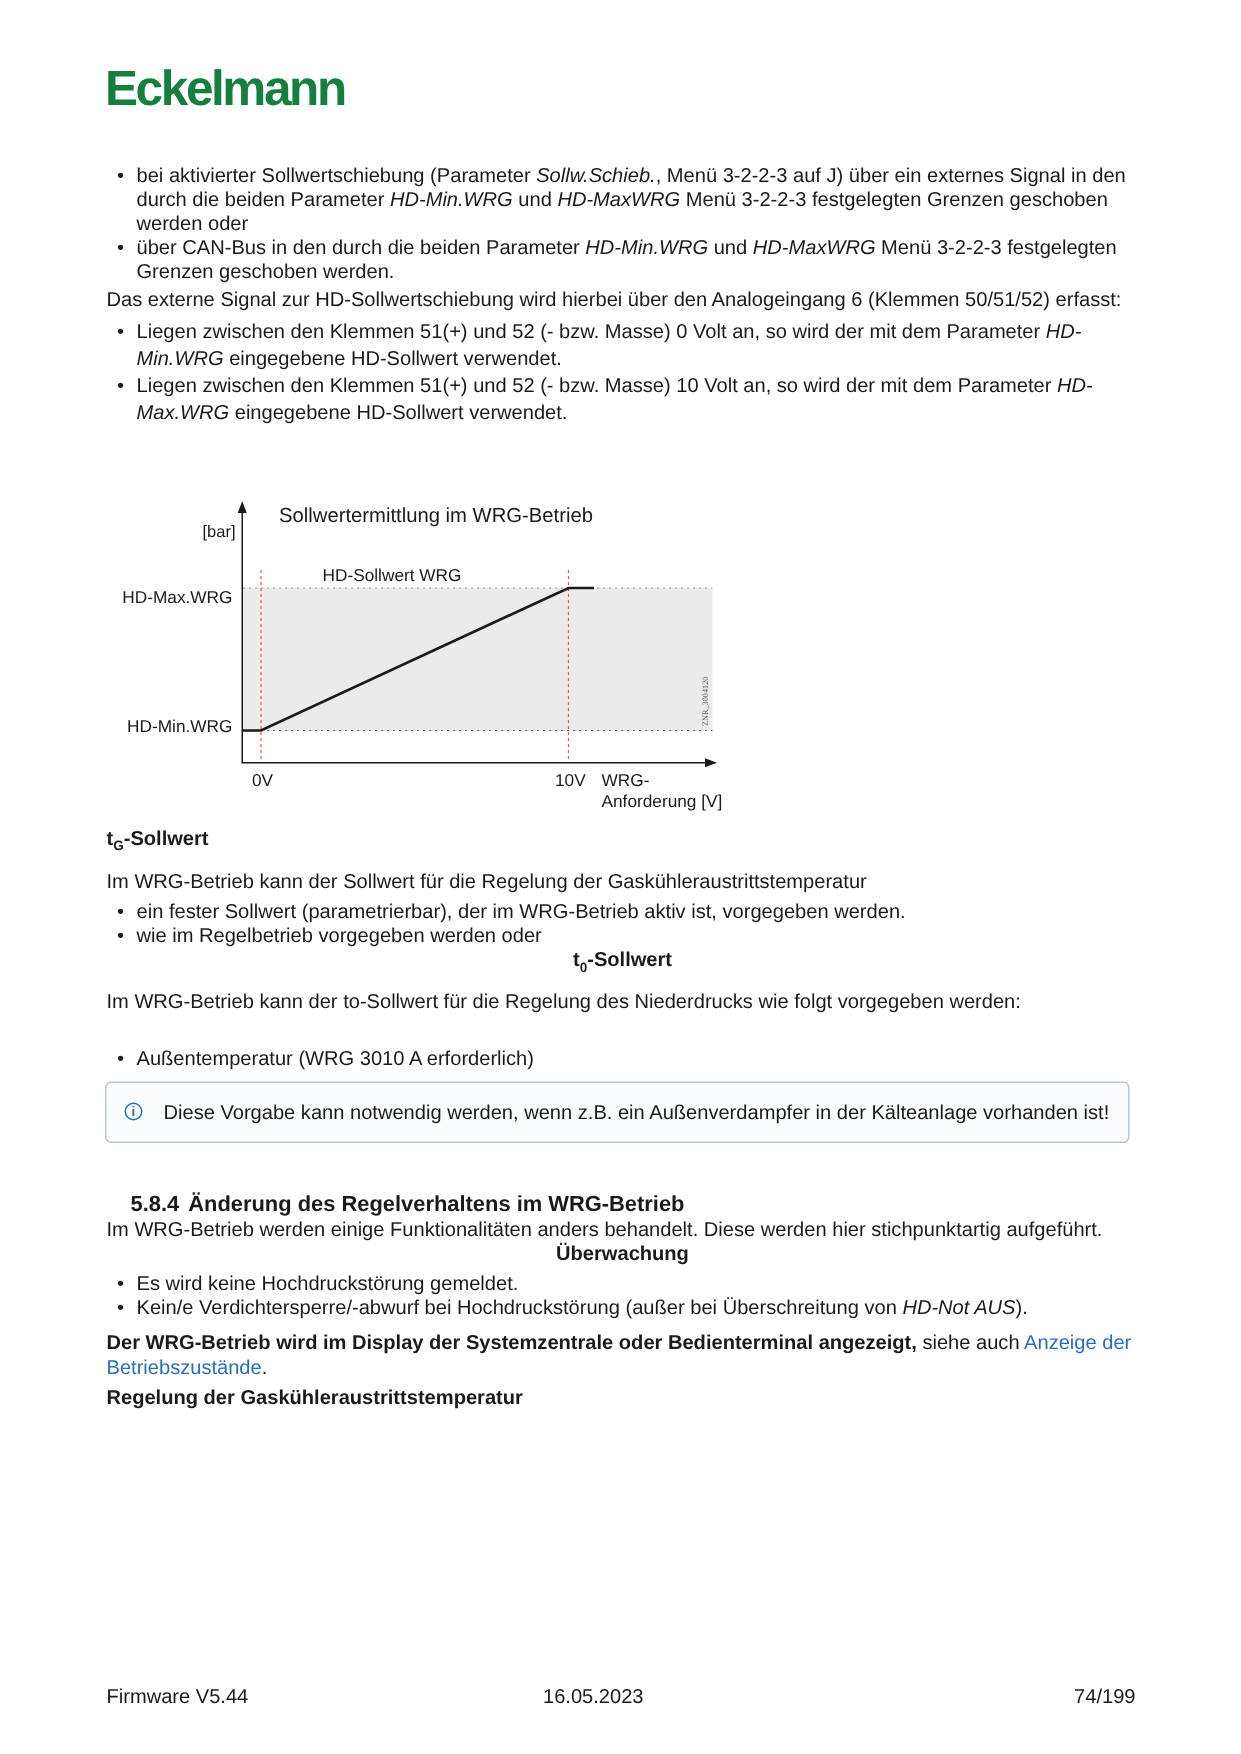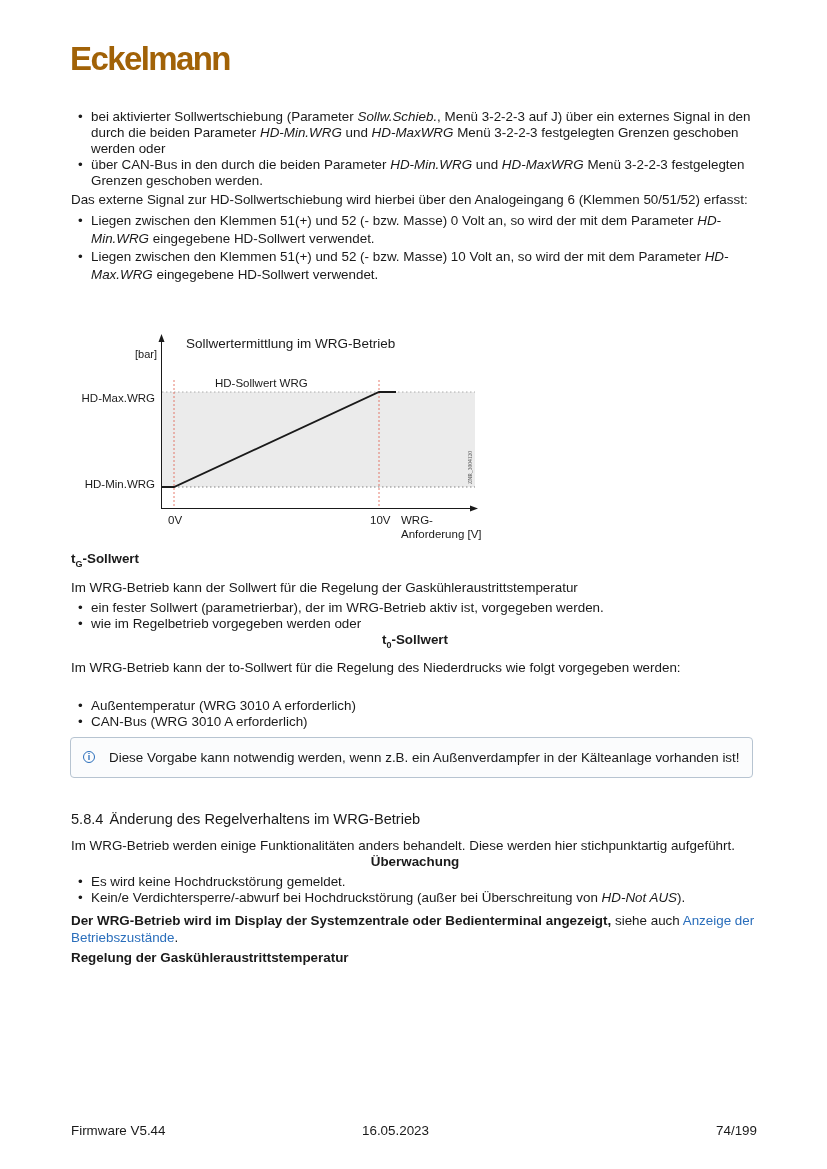--- a/index.html
+++ b/index.html
@@ -3,21 +3,21 @@
 <meta charset="utf-8">
 <style>
   html, body { margin: 0; padding: 0; background: #ffffff; }
   body {
     width: 827px; height: 1169px; position: relative; overflow: hidden;
     font-family: "Liberation Sans", sans-serif; color: #1a1a1a; font-size: 13.4px;
   }
   .logo {
     position: absolute; left: 70px; top: 40px;
     font-family: "Liberation Sans", sans-serif; font-weight: bold;
-    font-size: 33px; letter-spacing: -1.6px; color: #a16207;
+    font-size: 33px; letter-spacing: -1.6px; color: #15803d;
   }
   .content { position: absolute; left: 71px; top: 109px; width: 688px; line-height: 16px; }
   ul { margin: 0; padding: 0 0 0 20px; list-style: none; }
   ul li { position: relative; }
   ul li::before { content: "•"; position: absolute; left: -13px; top: 0; }
   p { margin: 0; }
   .m-after-list { margin-top: 3px; }
   .mt3 { margin-top: 0; text-align: center; }
   .mt4 { margin-top: 4px; }
   .b { font-weight: bold; }
@@ -27,21 +27,21 @@
   .section2 { position: absolute; left: 71px; top: 551px; width: 688px; line-height: 16px; }
   .note {
     margin-top: 7px; margin-left: -1px; width: 683px; border: 1px solid #b7c4d1; border-radius: 4px;
     background: #fbfcfd; padding: 12px 10px 11px 38px; position: relative; box-sizing: border-box;
   }
   .note .info-icon {
     position: absolute; left: 12px; top: 13px; width: 12px; height: 12px; border: 1.3px solid #2a6ebb;
     border-radius: 50%; box-sizing: border-box; color: #2a6ebb; font-size: 9px; font-weight: bold;
     text-align: center; line-height: 10px;
   }
-  h2 { font-size: 14.6px; font-weight: normal; margin: 32px 0 0 0; line-height: 18px; }
+  h2 { font-size: 14.6px; font-weight: bold; margin: 32px 0 0 16px; line-height: 18px; }
   h2 .num { margin-right: 6px; }
   .footer { position: absolute; top: 1123px; font-size: 13.4px; }
 </style>
 </head>
 <body>
 
 <div class="logo">Eckelmann</div>
 
 <div class="content">
   <ul>
@@ -82,30 +82,29 @@
   <p class="b"><span>t</span><sub style="font-size:9px">G</sub><span>-Sollwert</span></p>
   <p class="mt4" style="margin-top:8px">Im WRG-Betrieb kann der Sollwert für die Regelung der Gaskühleraustrittstemperatur</p>
   <ul class="mt4">
     <li>ein fester Sollwert (parametrierbar), der im WRG-Betrieb aktiv ist, vorgegeben werden.</li>
     <li>wie im Regelbetrieb vorgegeben werden oder</li>
   </ul>
   <p class="b mt3"><span>t</span><sub style="font-size:9px">0</sub><span>-Sollwert</span></p>
   <p style="margin-top:8px">Im WRG-Betrieb kann der to-Sollwert für die Regelung des Niederdrucks wie folgt vorgegeben werden:</p>
   <ul style="margin-top:22px">
     <li>Außentemperatur (WRG 3010 A erforderlich)</li>
-    <li>CAN-Bus (WRG 3010 A erforderlich)</li>
   </ul>
 
   <div class="note">
     <span class="info-icon">i</span>
     <span>Diese Vorgabe kann notwendig werden, wenn z.B. ein Außenverdampfer in der Kälteanlage vorhanden ist!</span>
   </div>
 
   <h2><span class="num">5.8.4</span><span>Änderung des Regelverhaltens im WRG-Betrieb</span></h2>
-  <p style="margin-top:10px">Im WRG-Betrieb werden einige Funktionalitäten anders behandelt. Diese werden hier stichpunktartig aufgeführt.</p>
+  <p style="">Im WRG-Betrieb werden einige Funktionalitäten anders behandelt. Diese werden hier stichpunktartig aufgeführt.</p>
   <p class="b mt3">Überwachung</p>
   <ul class="mt4">
       <li><span>Es wird keine Hochdruckstörung gemeldet.</span></li>
       <li><span>Kein/e Verdichtersperre/-abwurf bei Hochdruckstörung (außer bei Überschreitung von </span><i>HD-Not AUS</i><span>).</span></li>
     </ul>
   <p style="margin-top:6px; line-height:17px"><span class="b">Der WRG-Betrieb wird im Display der Systemzentrale oder Bedienterminal angezeigt,</span><span> siehe auch </span><span class="link">Anzeige der Betriebszustände</span><span>.</span></p>
   <p class="b mt4">Regelung der Gaskühleraustrittstemperatur</p>
 </div>
 
 <div class="footer" style="left:71px">Firmware V5.44</div>

